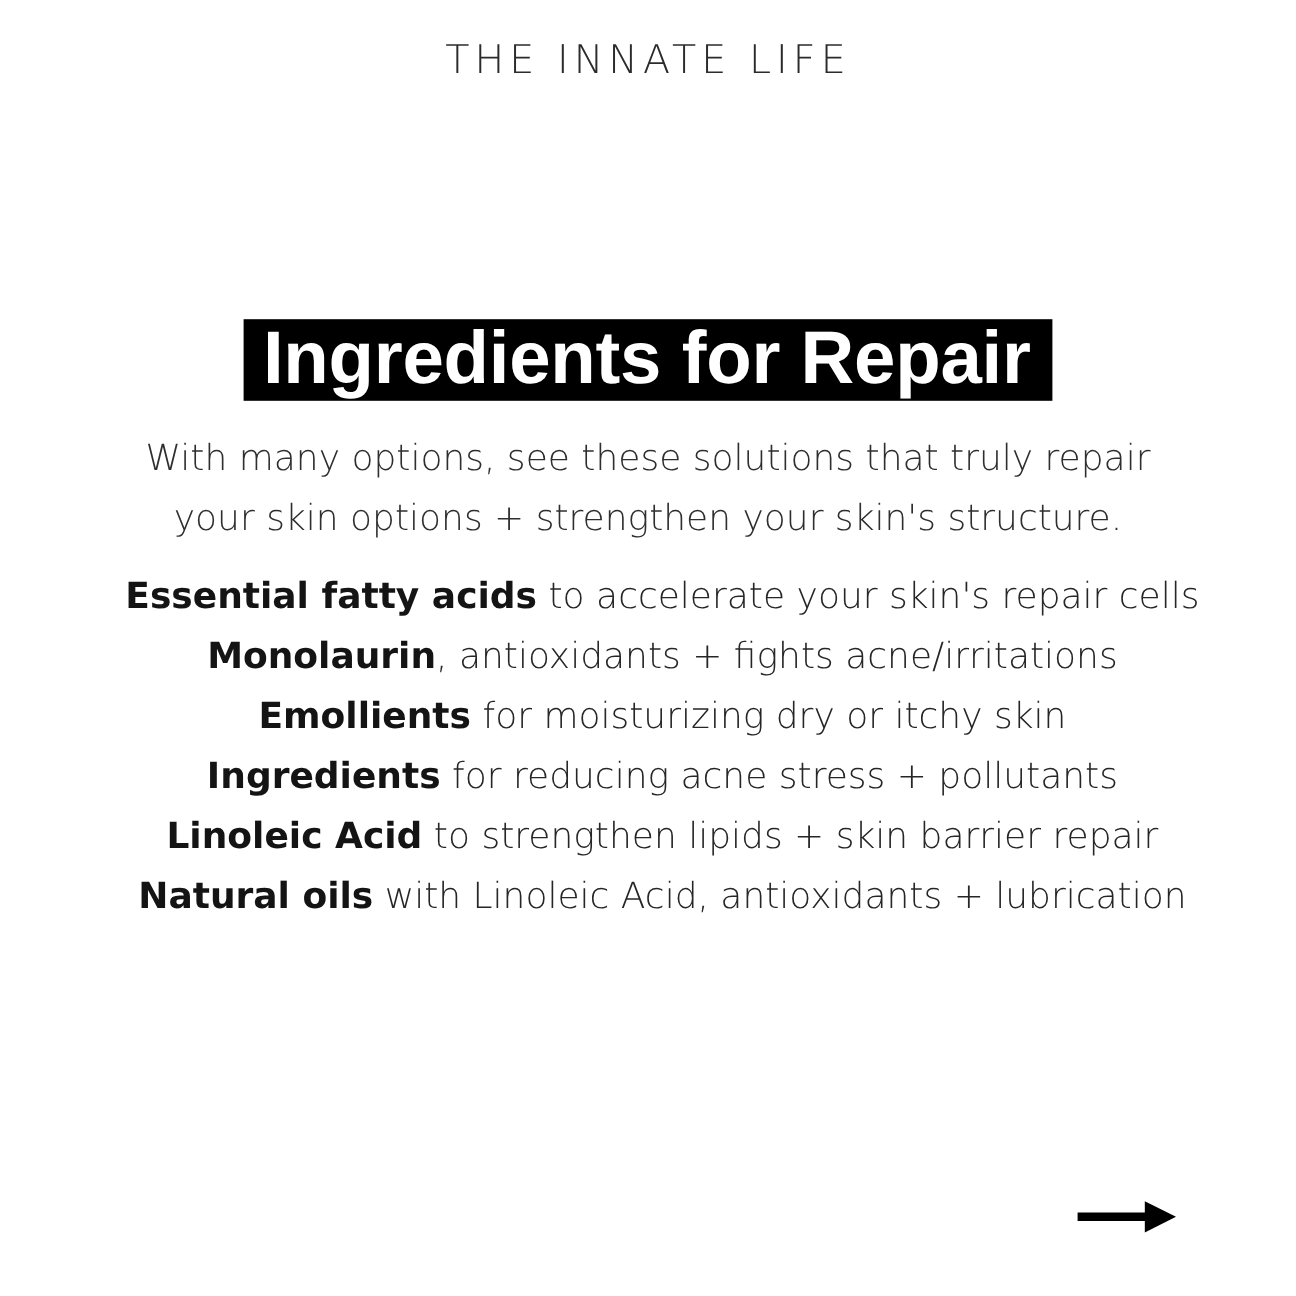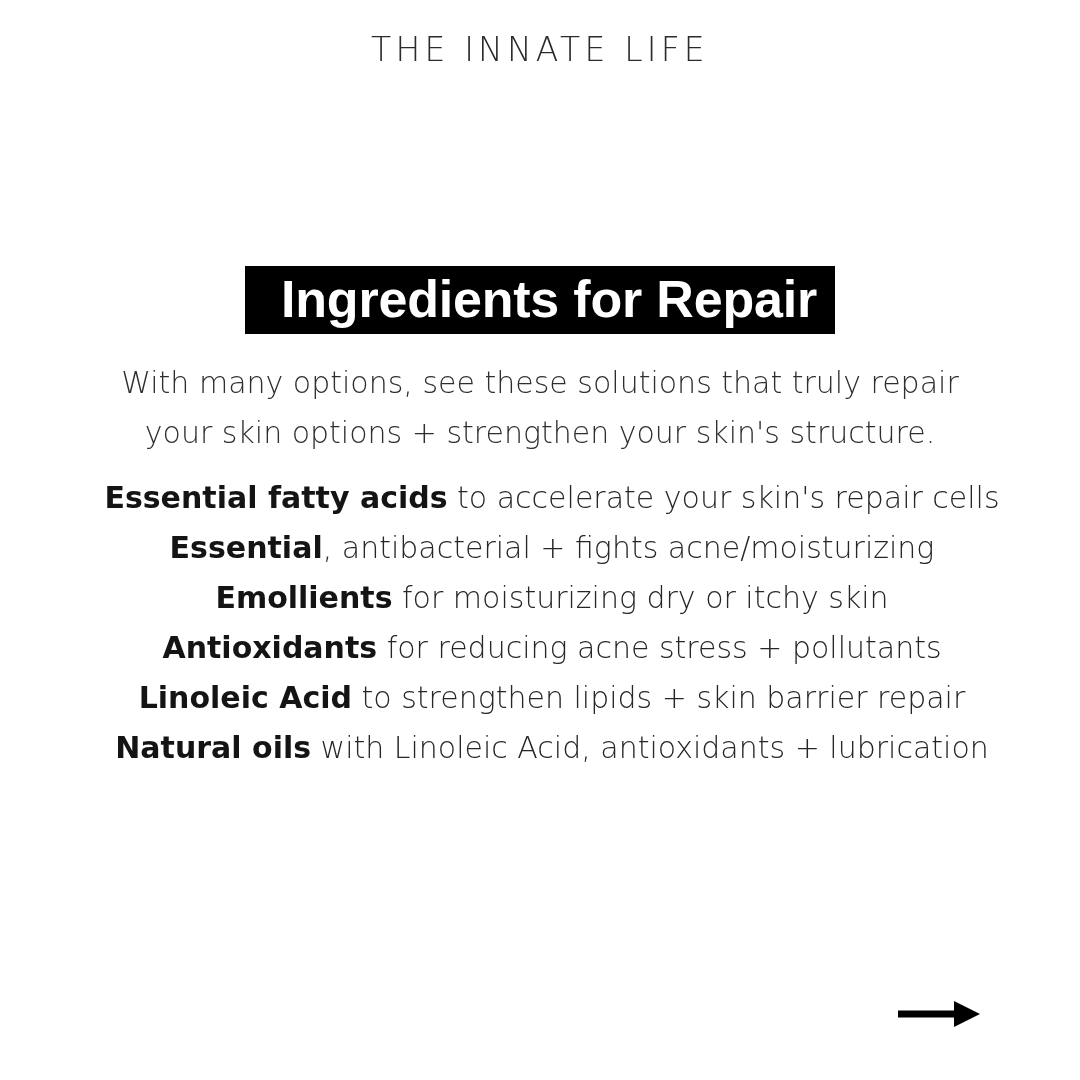--- a/index.html
+++ b/index.html
@@ -43,24 +43,24 @@
     top: 266px;
     left: 0;
     width: 1080px;
     text-align: center;
   }
   .title-banner {
     display: inline-block;
     background: #000000;
     color: #ffffff;
     font-family: "Liberation Sans Narrow", "Liberation Sans", "DejaVu Sans", sans-serif;
-    font-size: 52px;
+    font-size: 62px;
     font-weight: 600;
     line-height: 66px;
-    padding: 0px 18px 2px 36px;
+    padding: 0px 18px 2px 16px;
     letter-spacing: -0.2px;
     white-space: nowrap;
     vertical-align: top;
   }
 
   
   .subtitle {
     position: absolute;
     top: 358px;
     left: 0;
@@ -126,30 +126,30 @@
     <span class="sub-line">your skin options + strengthen your skin's structure.</span>
   </div>
 
   <div class="ingredient-list">
 
     <span class="ingredient-line">
       <span class="lead">Essential fatty acids</span><span class="rest"> to accelerate your skin's repair cells</span>
     </span>
 
     <span class="ingredient-line">
-      <span class="lead">Essential</span><span class="rest">, antibacterial + fights acne/moisturizing</span>
+      <span class="lead">Monolaurin</span><span class="rest">, antioxidants + fights acne/irritations</span>
     </span>
 
     <span class="ingredient-line">
       <span class="lead">Emollients</span><span class="rest"> for moisturizing dry or itchy skin</span>
     </span>
 
 
     <span class="ingredient-line">
-      <span class="lead">Antioxidants</span><span class="rest"> for reducing acne stress + pollutants</span>
+      <span class="lead">Ingredients</span><span class="rest"> for reducing acne stress + pollutants</span>
     </span>
 
     <span class="ingredient-line">
       <span class="lead">Linoleic Acid</span><span class="rest"> to strengthen lipids + skin barrier repair</span>
     </span>
 
     <span class="ingredient-line">
       <span class="lead">Natural oils</span><span class="rest"> with Linoleic Acid, antioxidants + lubrication</span>
     </span>
 

